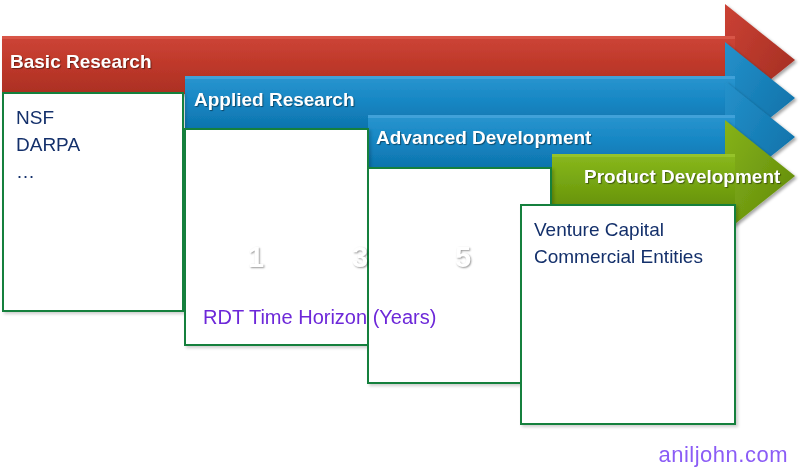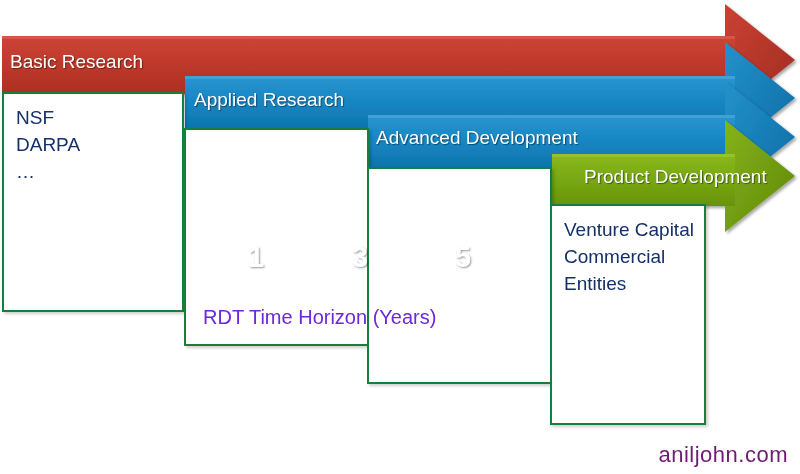--- a/index.html
+++ b/index.html
@@ -31,35 +31,35 @@
     right: 6px;
     color: #14306b;
     font-size: 19px;
     line-height: 27px;
     white-space: pre-line;
   }
 
   #panel-basic      { left: 2px;   top: 92px;  width: 182px; height: 220px; }
   #panel-applied    { left: 184px; top: 128px; width: 185px; height: 218px; }
   #panel-advanced   { left: 367px; top: 167px; width: 185px; height: 217px; }
-  #panel-product    { left: 550px; top: 204px; width: 156px; height: 221px; }
+  #panel-product    { left: 520px; top: 204px; width: 216px; height: 221px; }
 
   
   #arrows {
     position: absolute;
     left: 0; top: 0;
     width: 800px; height: 474px;
   }
 
   
   .band-label {
     position: absolute;
     color: #ffffff;
     font-size: 19px;
-    font-weight: normal;
+    font-weight: bold;
     white-space: nowrap;
     text-shadow: 1px 1px 1px rgba(0,0,0,0.45);
   }
   #label-basic    { left: 10px;  top: 51px;  }
   #label-applied  { left: 194px; top: 89px;  }
   #label-advanced { left: 376px; top: 127px; }
   #label-product  { left: 584px; top: 166px; }
 
   
   .rdt-num {
@@ -80,21 +80,21 @@
     color: #6d28d9;
     font-size: 20px;
     white-space: nowrap;
   }
 
   
   #watermark {
     position: absolute;
     right: 12px;
     bottom: 6px;
-    color: #701a75;
+    color: #8b5cf6;
     font-size: 22px;
     letter-spacing: 0.5px;
   }
 </style>
 </head>
 <body>
 
 <div id="stage">
 
   <svg id="arrows" viewBox="0 0 800 474" width="800" height="474">

